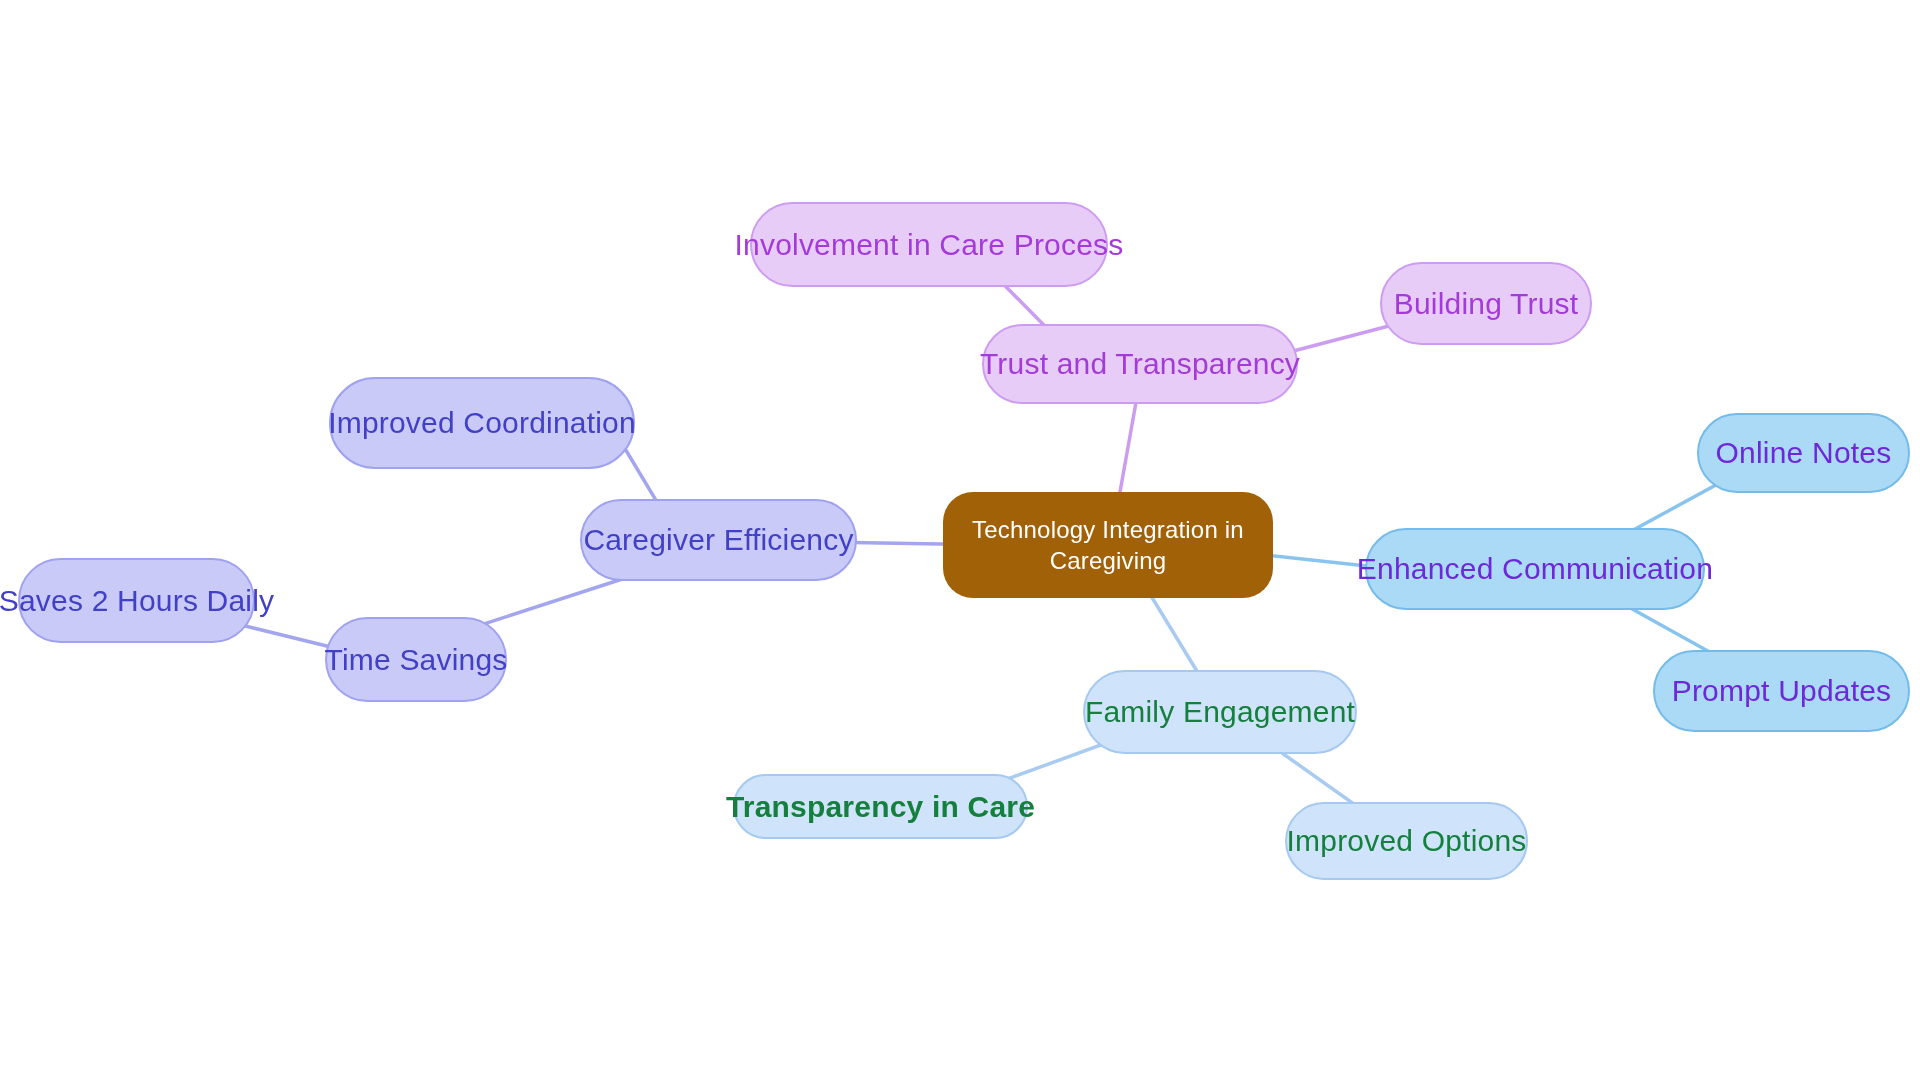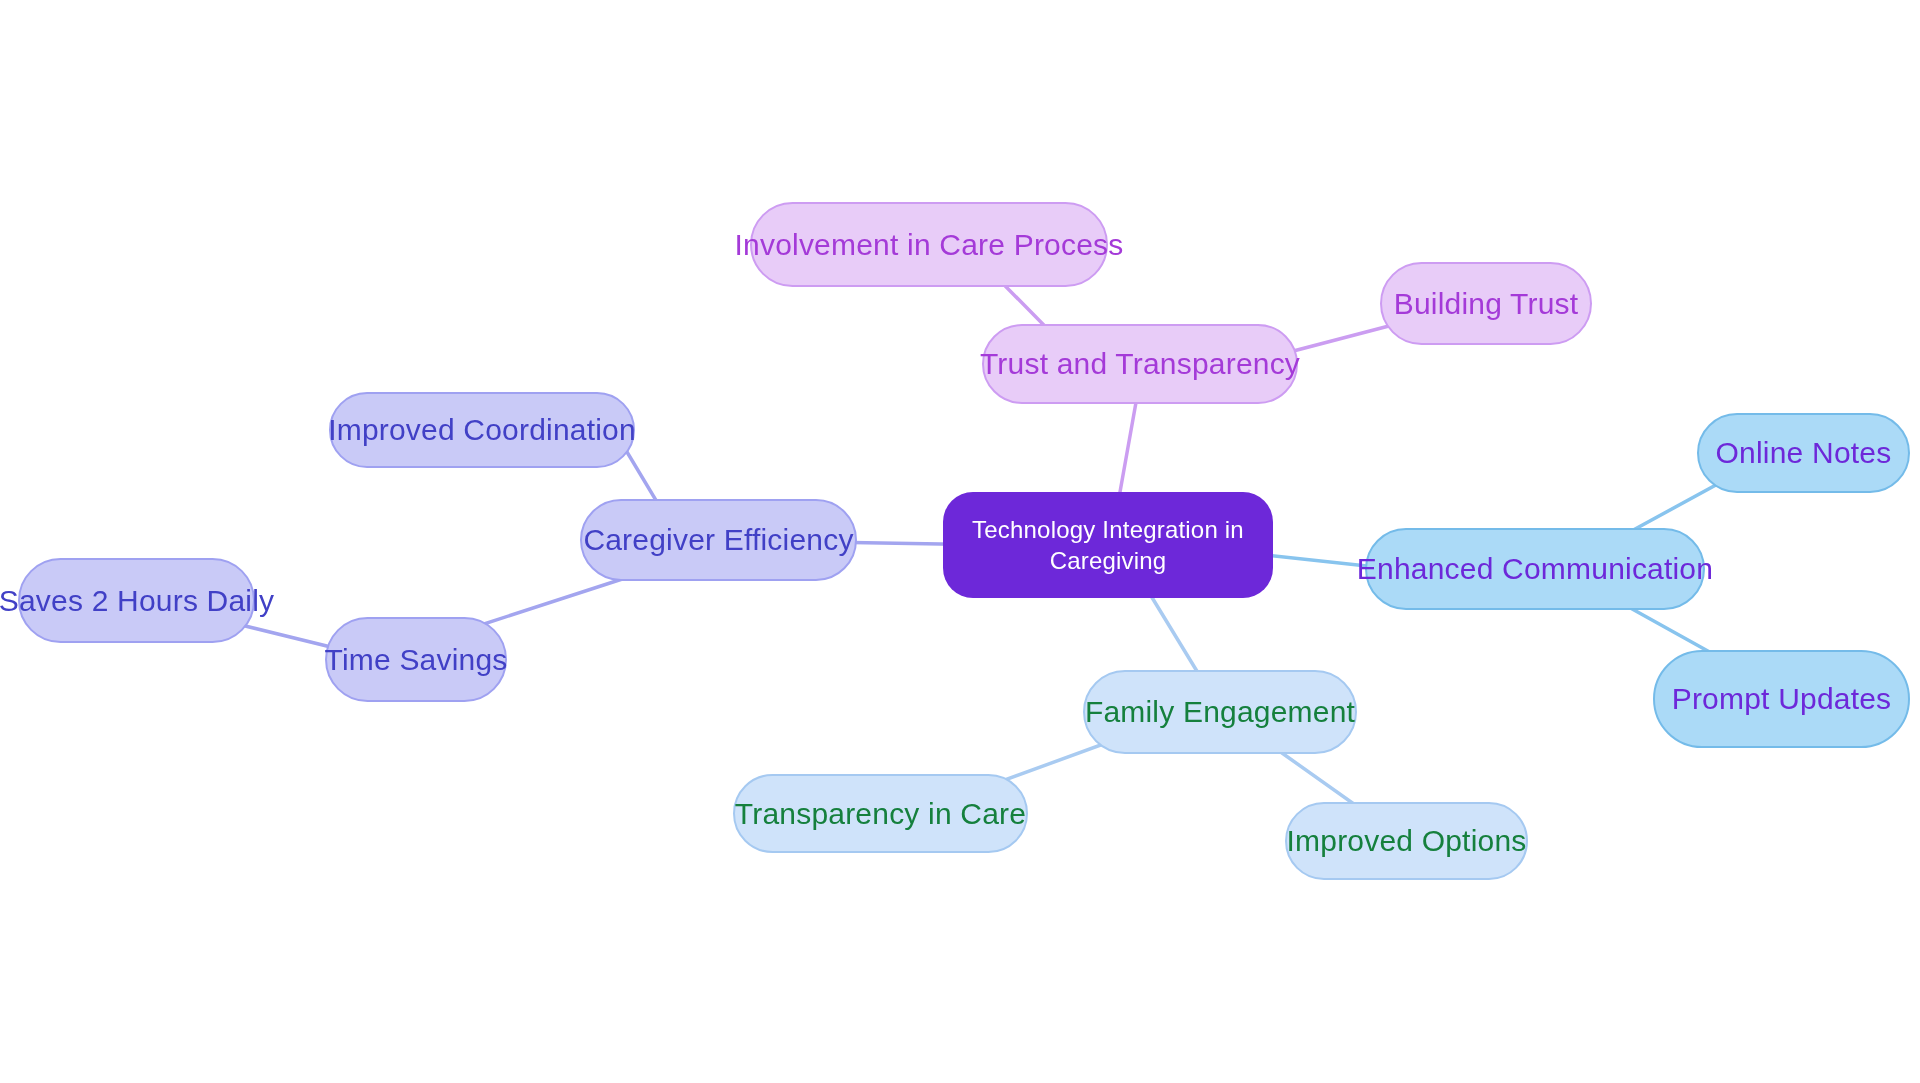--- a/index.html
+++ b/index.html
@@ -42,48 +42,48 @@
     white-space: nowrap;
     font-size: 30px;
     letter-spacing: 0.2px;
     cursor: default;
     user-select: none;
   }
   .pill { border-radius: 999px; border: 2px solid; }
 
   .node-central {
     left: 943px; top: 492px; width: 330px; height: 106px;
-    background: #6d28d9;
+    background: #a16207;
     color: #ffffff;
     border-radius: 30px;
     font-size: 24px;
     white-space: normal;
     line-height: 31px;
     padding: 0 24px;
   }
   .fam-purple    { background: #e8ccf8; border-color: #cd9cf2; color: #a43ad8; }
   .fam-peri      { background: #c9caf7; border-color: #9fa1f1; color: #4140c6; }
   .fam-blue      { background: #abdaf7; border-color: #74bbe9; color: #6d28d9; }
   .fam-lightblue { background: #cfe3fa; border-color: #a5c9f1; color: #15803d; }
 
   .node-trust        { left: 982px;  top: 324px; width: 316px; height: 80px; }
   .node-involvement  { left: 750px;  top: 202px; width: 358px; height: 85px; }
   .node-building     { left: 1380px; top: 262px; width: 212px; height: 83px; }
 
   .node-caregiver    { left: 580px;  top: 499px; width: 277px; height: 82px; }
-  .node-improved     { left: 329px;  top: 392px; width: 306px; height: 76px; }
+  .node-improved     { left: 329px;  top: 377px; width: 306px; height: 92px; }
   .node-timesavings  { left: 325px;  top: 617px; width: 182px; height: 85px; }
   .node-saves2h      { left: 18px;   top: 558px; width: 237px; height: 85px; }
 
   .node-enhanced     { left: 1365px; top: 528px; width: 340px; height: 82px; }
   .node-onlinenotes  { left: 1697px; top: 413px; width: 213px; height: 80px; }
-  .node-promptupd    { left: 1653px; top: 650px; width: 257px; height: 98px; justify-content: center; }
+  .node-promptupd    { left: 1653px; top: 650px; width: 257px; height: 82px; justify-content: center; }
 
   .node-family       { left: 1083px; top: 670px; width: 274px; height: 84px; }
-  .node-transparency { left: 733px;  top: 774px; width: 295px; height: 79px; }
+  .node-transparency { left: 733px;  top: 774px; width: 295px; height: 65px; font-weight: bold; }
   .node-autopay      { left: 1285px; top: 802px; width: 243px; height: 78px; }
 </style>
 </head>
 <body>
 
 <div class="stage">
 
   <svg class="edges" viewBox="0 0 1920 1083" xmlns="http://www.w3.org/2000/svg">
 
     <line class="edge-purple" x1="1140" y1="380" x2="1115" y2="520"></line>

